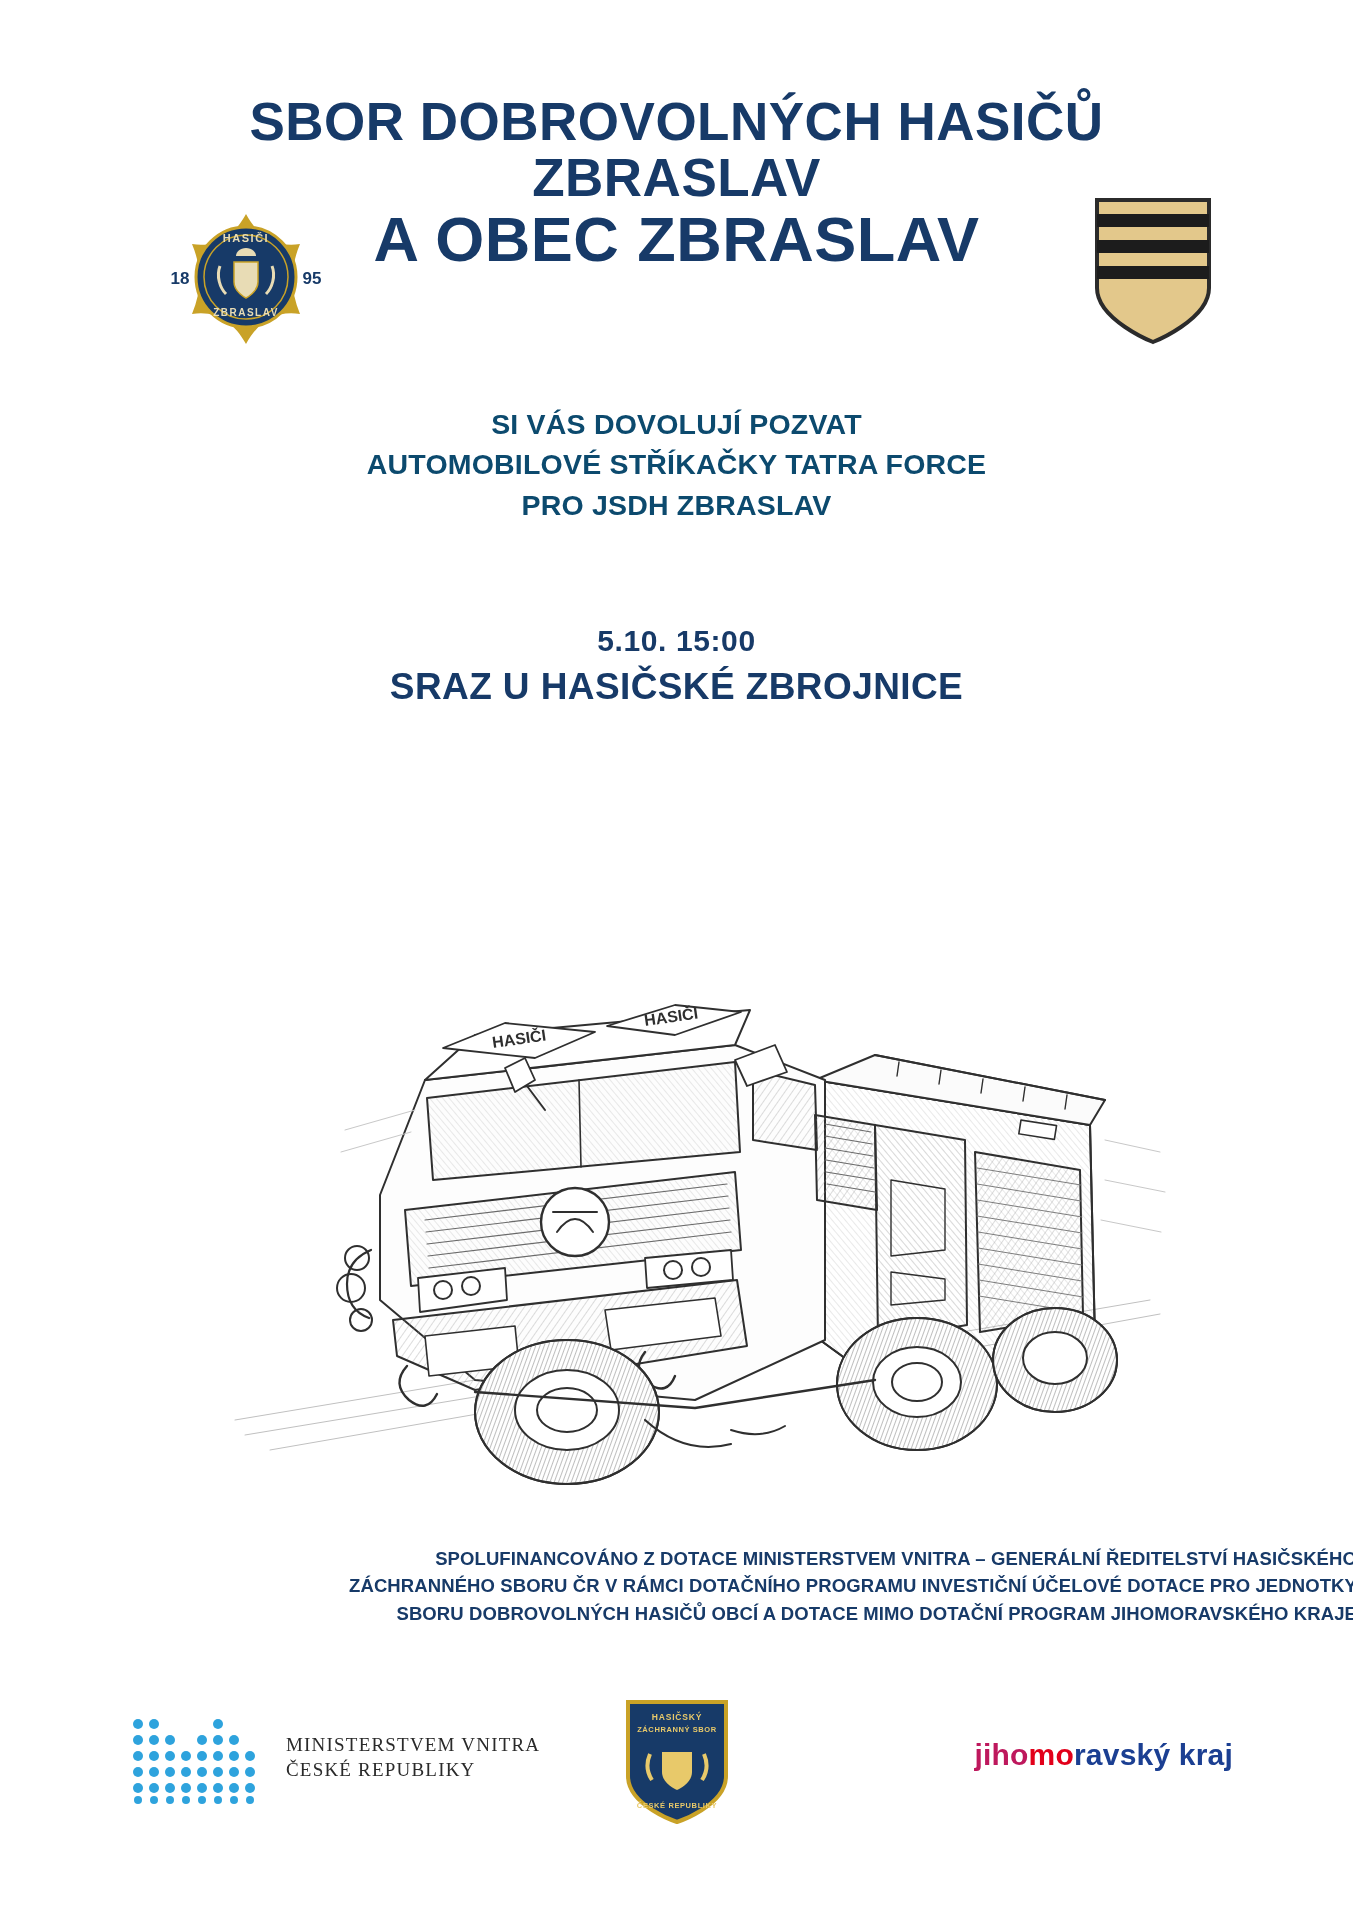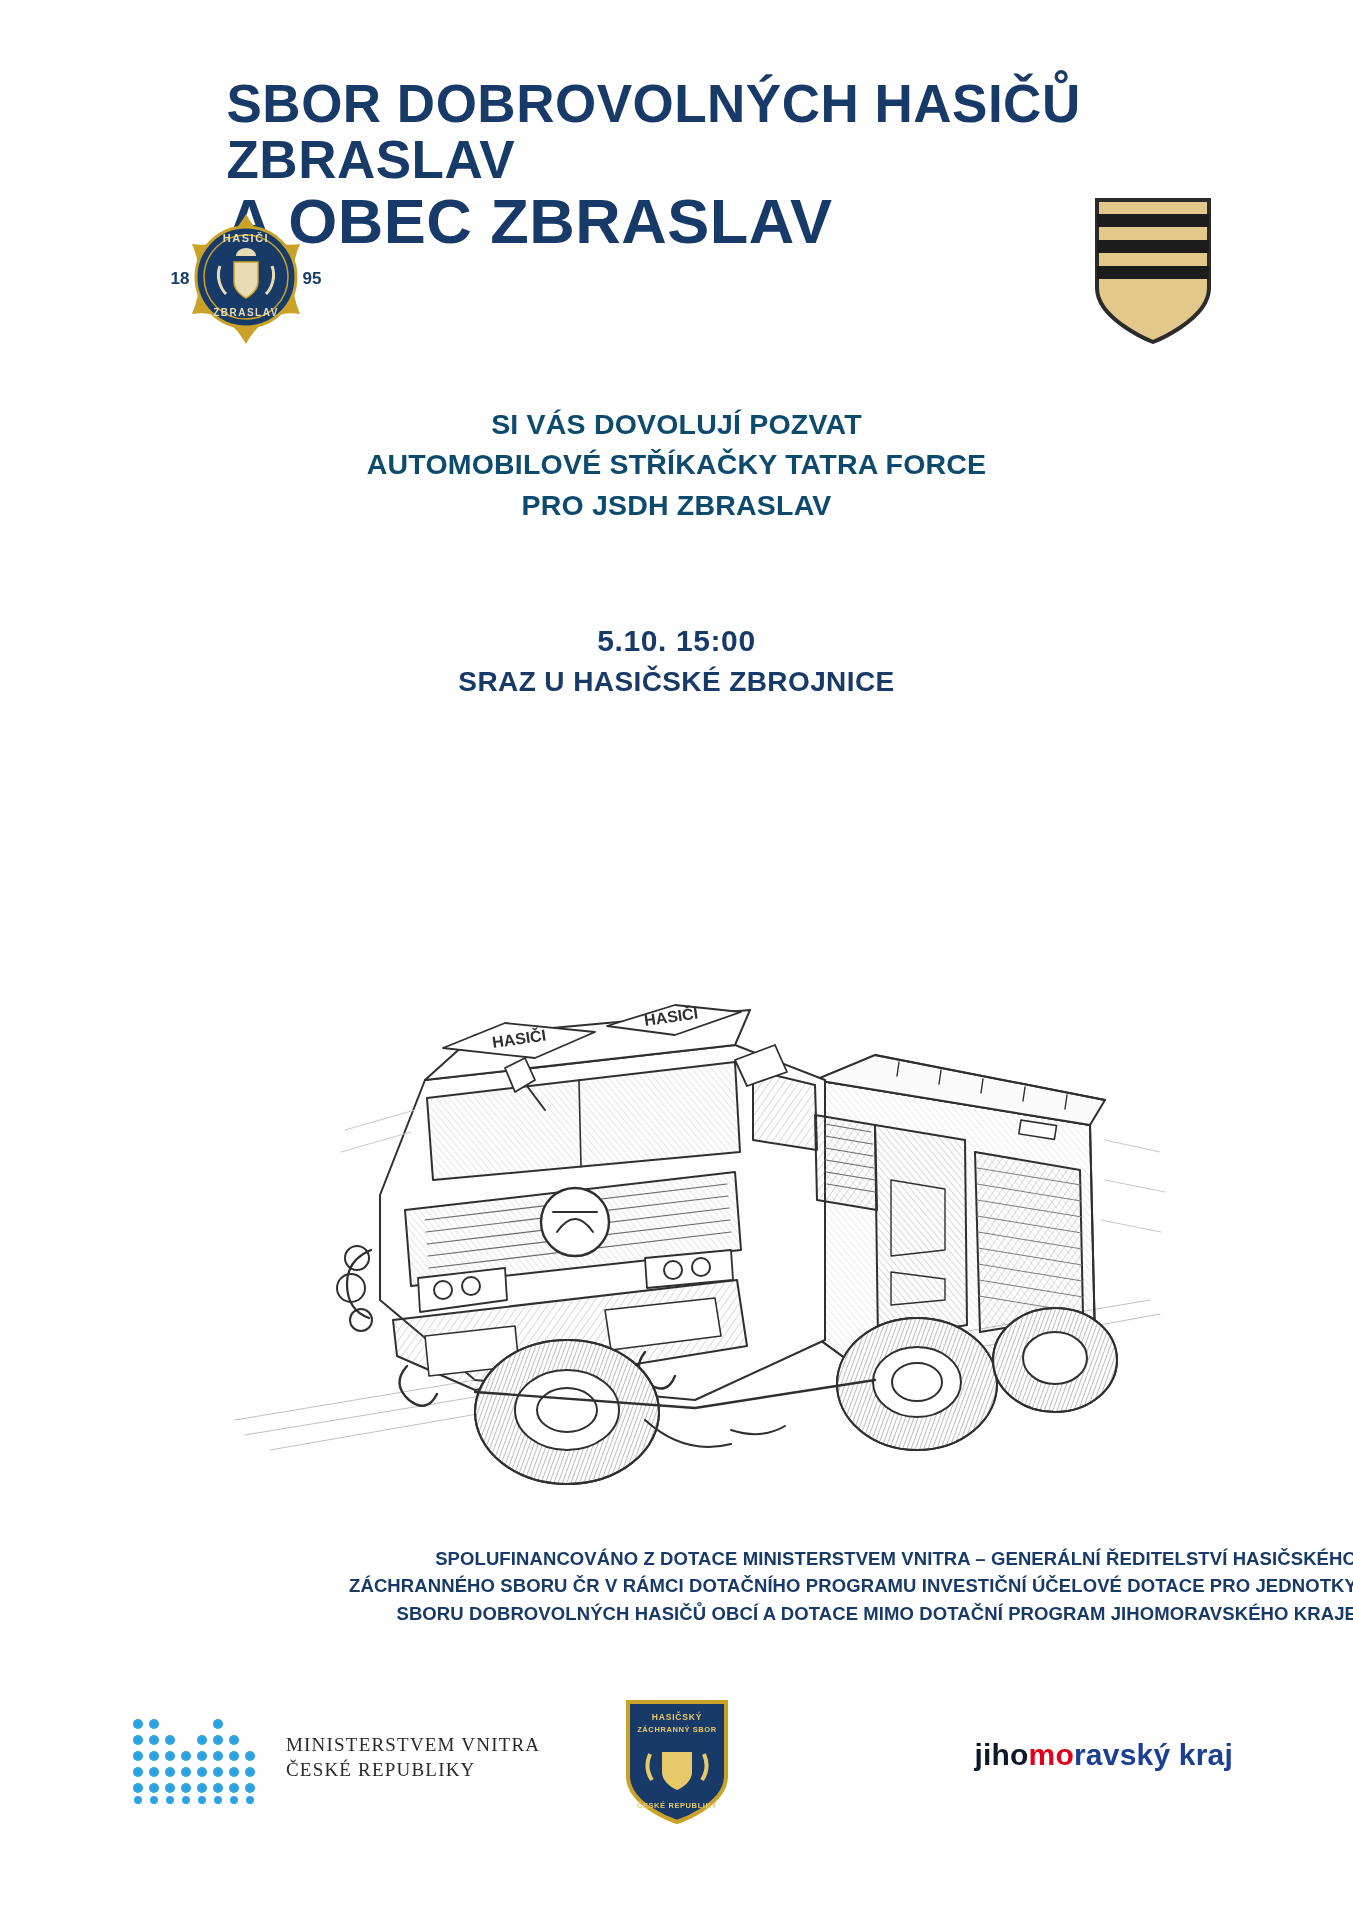--- a/index.html
+++ b/index.html
@@ -18,24 +18,24 @@
 
   .poster {
     position: absolute;
     inset: 0;
     background: #ffffff;
   }
 
   
   .header {
     position: absolute;
-    top: 76px;
+    top: 94px;
     left: 0;
     width: 100%;
-    text-align: left;
+    text-align: center;
   }
   .title-block {
     margin: 0 auto;
     width: 900px;
   }
   .title-line {
     font-weight: 800;
     color: #173a68;
     letter-spacing: 0.5px;
     line-height: 1.06;
@@ -88,21 +88,21 @@
   }
   .whenwhere .time {
     font-weight: 800;
     font-size: 30px;
     color: #173a68;
     letter-spacing: 0.6px;
   }
   .whenwhere .place {
     margin-top: 8px;
     font-weight: 800;
-    font-size: 28px;
+    font-size: 37px;
     color: #173a68;
     letter-spacing: 0.4px;
     text-transform: uppercase;
   }
 
   
   .illustration {
     position: absolute;
     top: 780px;
     left: 175px;
@@ -162,21 +162,21 @@
   }
   .logo-jmk {
     position: absolute;
     right: 120px;
     top: 46px;
     font-size: 30px;
     font-weight: 700;
     letter-spacing: 0.2px;
     white-space: nowrap;
   }
-  .jmk-a { color: #0f172a; }
+  .jmk-a { color: #be185d; }
   .jmk-b { color: #e2001a; }
   .jmk-c { color: #1b3f92; }
 </style>
 </head>
 <body>
 
 <div class="poster">
 
   <div class="header">
     <div class="title-block">

